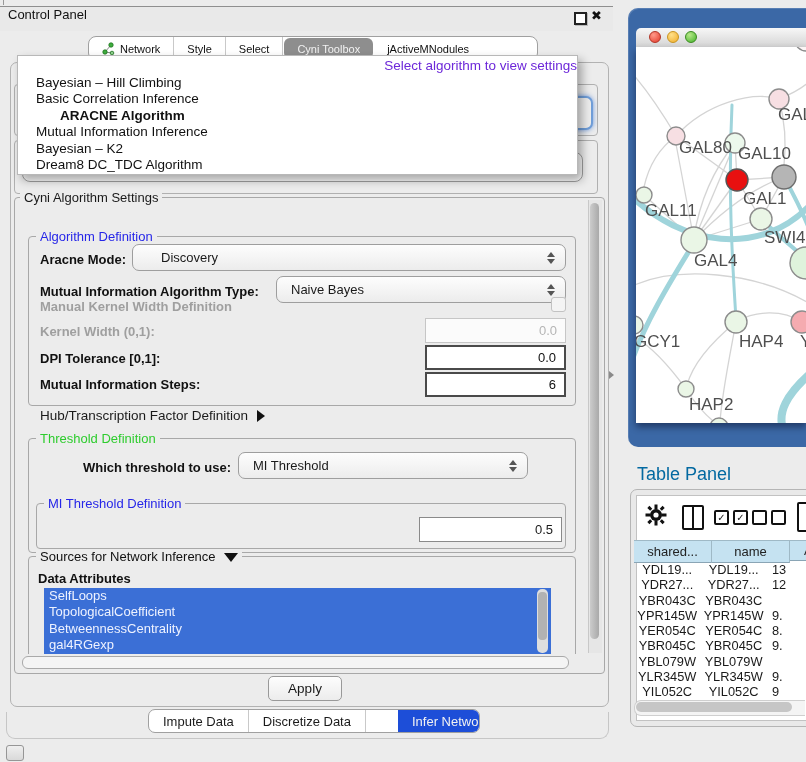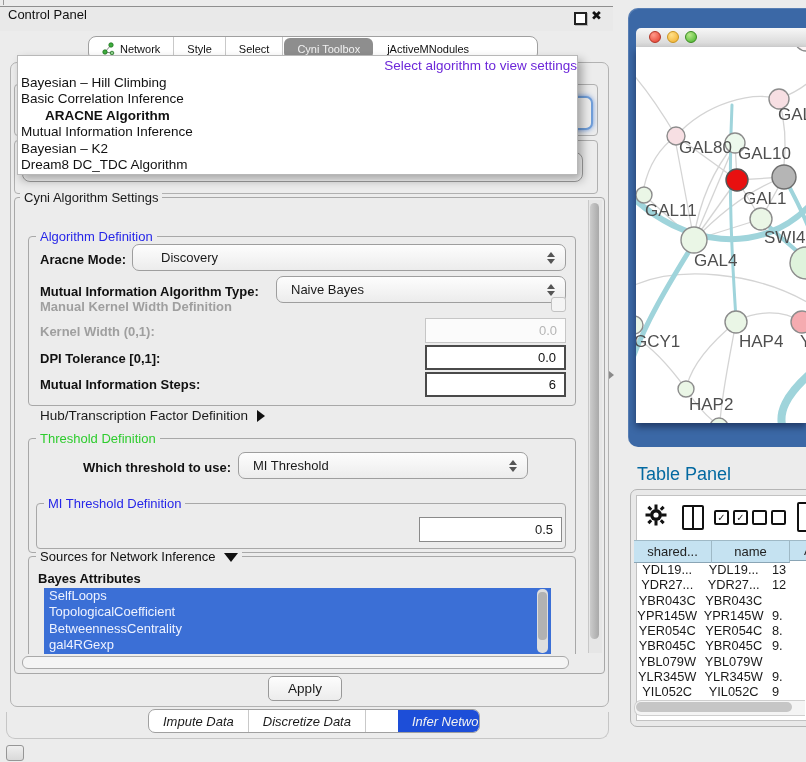--- a/index.html
+++ b/index.html
@@ -23,21 +23,21 @@
   .gb{border:1px solid #b0b0b0;border-radius:4px;}
   .gb1{left:14px;top:84px;width:582px;height:50px;}
   .combo-focus{left:150px;top:96px;width:439px;height:30px;border-radius:7px;border:2px solid #6f9dd8;
                box-shadow:0 0 5px rgba(90,140,220,.9);background:#ececec;}
   .gb2{left:14px;top:140px;width:582px;height:52px;}
   .combo-ghost{left:22px;top:152px;width:559px;height:28px;border-radius:8px;border:1px solid #9e9e9e;background:#f7f7f7;}
   
   .popup{left:17px;top:55px;width:559px;height:118px;background:#fff;border:1px solid #b8b8b8;
          box-shadow:4px 5px 9px rgba(0,0,0,.32);z-index:6;font-size:13.5px;}
   .popup-prompt{height:19px;line-height:19px;text-align:right;color:#6d28d9;padding-left:12px;}
-  .popup-item{height:16.4px;line-height:16.4px;padding-left:3px;color:#111;white-space:nowrap;}
+  .popup-item{height:16.4px;line-height:16.4px;padding-left:18px;color:#111;white-space:nowrap;}
   .popup-item.bold{font-weight:bold;margin-left:24px;}
   
   .legend{background:#ececec;padding:0 4px;font-size:13px;z-index:3;white-space:nowrap;}
   .settings-box{left:14px;top:197px;width:589px;height:475px;border:1px solid #a8a8a8;border-radius:4px;}
   .lg-settings{left:20px;top:190px;color:#1a1a1a;}
   .vscroll{left:588px;top:200px;width:13px;height:453px;background:#e6e6e6;border-left:1px solid #c8c8c8;}
   .vthumb{left:590px;top:203px;width:9px;height:436px;background:linear-gradient(90deg,#cccccc,#a9a9a9);border-radius:5px;}
   .algbox{left:28px;top:236px;width:546px;height:168px;border:1px solid #a8a8a8;border-radius:4px;}
   .lg-alg{left:36px;top:229px;color:#2626e8;}
   .flabel{font-size:13px;font-weight:bold;color:#111;white-space:nowrap;}
@@ -66,21 +66,21 @@
   .attr-list{left:44px;top:588px;width:507px;height:66px;background:#fff;overflow:hidden;font-size:13px;}
   .attr-item{height:16.4px;line-height:16.4px;background:#3b6fd6;color:#eef2ff;padding-left:5px;white-space:nowrap;}
   .list-scroll{left:537px;top:589px;width:11px;height:64px;background:#dedede;border-radius:5px;}
   .list-thumb{left:538px;top:592px;width:9px;height:48px;background:#b2b2b2;border-radius:4px;}
   .hscroll{left:18px;top:654px;width:572px;height:15px;background:#ececec;}
   .hthumb{left:22px;top:656px;width:545px;height:11px;background:#f4f4f4;border:1px solid #a9a9a9;border-radius:6px;}
   .apply{left:268px;top:676px;width:72px;height:23px;border:1px solid #999;border-radius:5px;
          background:linear-gradient(#fdfdfd,#ececec);font-size:13.5px;display:flex;align-items:center;justify-content:center;}
   .outer-bottom{left:6px;top:712px;width:601px;height:26px;border:1px solid #c6c6c6;border-top:none;border-radius:0 0 9px 9px;}
   .bottombar{left:148px;top:709px;width:330px;height:22px;background:#fff;border:1px solid #a0a0a0;border-radius:7px;
-             display:flex;font-size:13px;overflow:hidden;z-index:4;font-style:italic;}
+             display:flex;font-size:13px;overflow:hidden;z-index:4;}
   .bseg{display:flex;align-items:center;padding:0 14px;border-right:1px solid #c9c9c9;white-space:nowrap;}
   .bseg:last-child{border-right:none;}
   .bseg.sel{background:#1d4ed8;color:#f2f2f2;margin-left:32px;}
   .divider-arrow{left:609px;top:371px;width:0;height:0;border-top:4px solid transparent;border-bottom:4px solid transparent;
                  border-left:5px solid #8a8a8a;}
   .corner-btn{left:6px;top:745px;width:16px;height:14px;border:1px solid #969696;border-radius:3px;
               background:linear-gradient(#efefef,#d9d9d9);}
   
   .netframe{left:628px;top:8px;width:178px;height:439px;background:#3b68a6;border-radius:10px 0 0 10px;
             box-shadow:inset 1px 1px 0 rgba(255,255,255,.15);}
@@ -227,21 +227,21 @@
   </div>
 
   <div class="abs mibox"></div>
   <div class="abs legend lg-mi">MI Threshold Definition</div>
   <div class="abs tfield" style="left:419px;top:517px;width:143px;height:25px;border:1px solid #8a8a8a;">0.5</div>
 
   <div class="abs srcbox"></div>
   <div class="abs legend lg-src">
     <span>Sources for Network Inference</span><span class="down-arrow"></span>
   </div>
-  <div class="abs flabel" style="left:38px;top:571px;">Bayes Attributes</div>
+  <div class="abs flabel" style="left:38px;top:571px;">Data Attributes</div>
   <div class="abs attr-list">
     <div class="attr-item">SelfLoops</div>
     <div class="attr-item">TopologicalCoefficient</div>
     <div class="attr-item">BetweennessCentrality</div>
     <div class="attr-item">gal4RGexp</div>
   </div>
   <div class="abs list-scroll"></div>
   <div class="abs list-thumb"></div>
 
   <div class="abs hscroll"></div>

